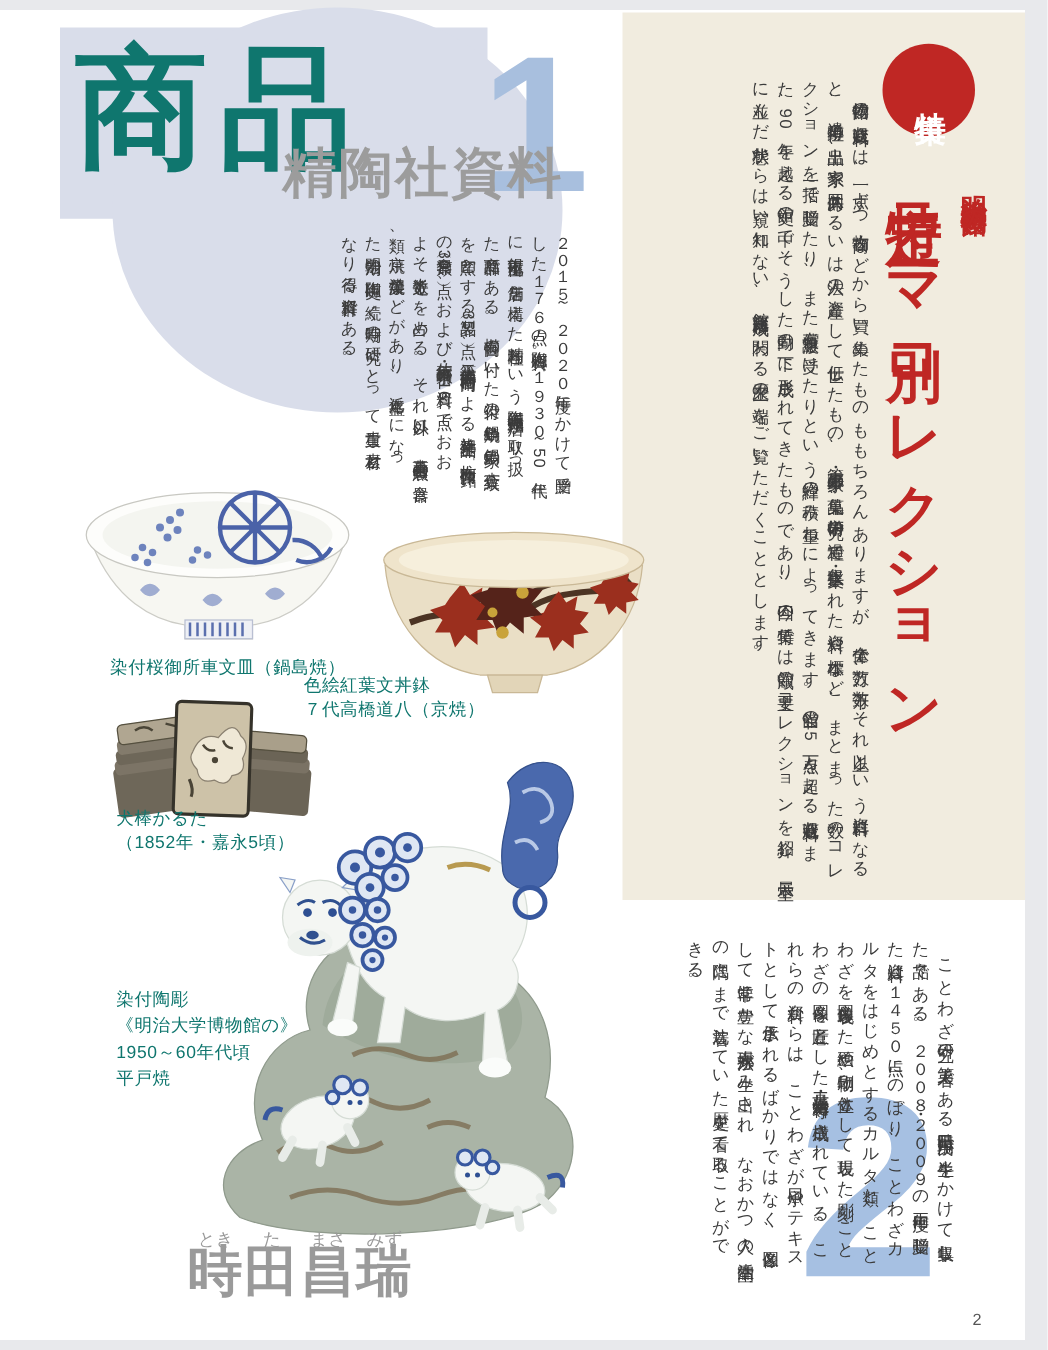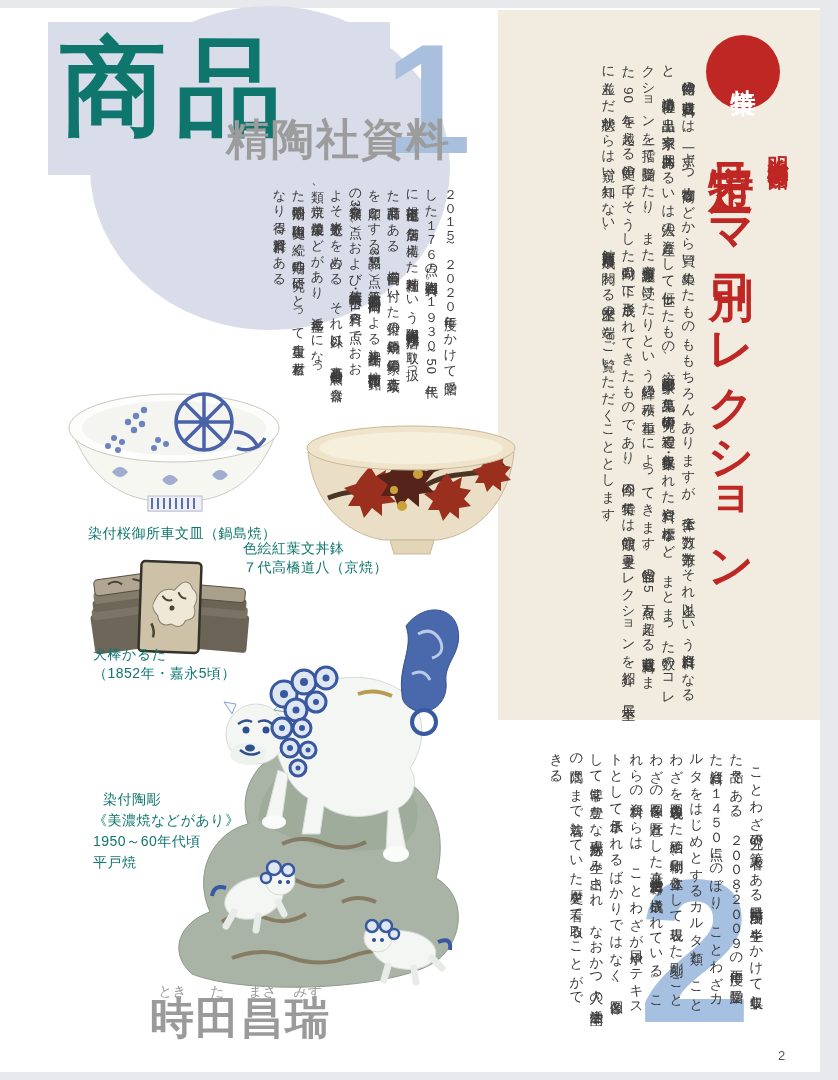--- a/index.html
+++ b/index.html
@@ -221,22 +221,22 @@
         <circle cx="210" cy="344" r="6"></circle>
           <circle cx="224" cy="344" r="6"></circle>
           <circle cx="232" cy="352" r="5"></circle>
       </g>
       <circle cx="212" cy="358" r="2" fill="#2e4f92"></circle>
         <circle cx="220" cy="358" r="2" fill="#2e4f92"></circle>
       <path d="M226,384 l-4,14 M252,386 l2,14 M270,376 l10,10" stroke="#e8ece8" stroke-width="7" stroke-linecap="round"></path>
       <path d="M276,360 q14,-6 12,8" stroke="#38589f" stroke-width="4" fill="none"></path>
     </g>
   </svg>
-  <div class="caption" style="left:93px;top:790px;margin-left:10px;">染付陶彫</div>
-  <div class="caption" style="left:93px;top:811px;">《美濃焼などがあり》</div>
+  <div class="caption" style="left:93px;top:790px;">染付陶彫</div>
+  <div class="caption" style="left:93px;top:811px;">《明治大学博物館の》</div>
   <div class="caption" style="left:93px;top:832px;">1950～60年代頃</div>
   <div class="caption" style="left:93px;top:853px;">平戸焼</div>
 
   <div class="num2">2</div>
   <div class="vtext col2-body">　ことわざ研究の第一人者である時田昌瑞氏が半生をかけて収集した品々である。２００８・２００９の両年度に受贈した資料は１４５０点にのぼり、ことわざカルタをはじめとするカルタ類と、ことわざを図像表現した絵画や印刷物、立体として表現した彫刻、ことわざの図像を意匠とした工芸品・生活資料等で構成されている。これらの資料からは、ことわざが口承やテキストとして伝承されるばかりではなく、図像として非常に豊かな表現方法が生み出され、なおかつ人々の生活空間の隅々にまで沈着していた歴史を看て取ることができる。</div>
 
   <div class="heading2">
     <div class="ruby-unit">
       <span class="furi">とき</span>
       <span class="kanji">時</span>

